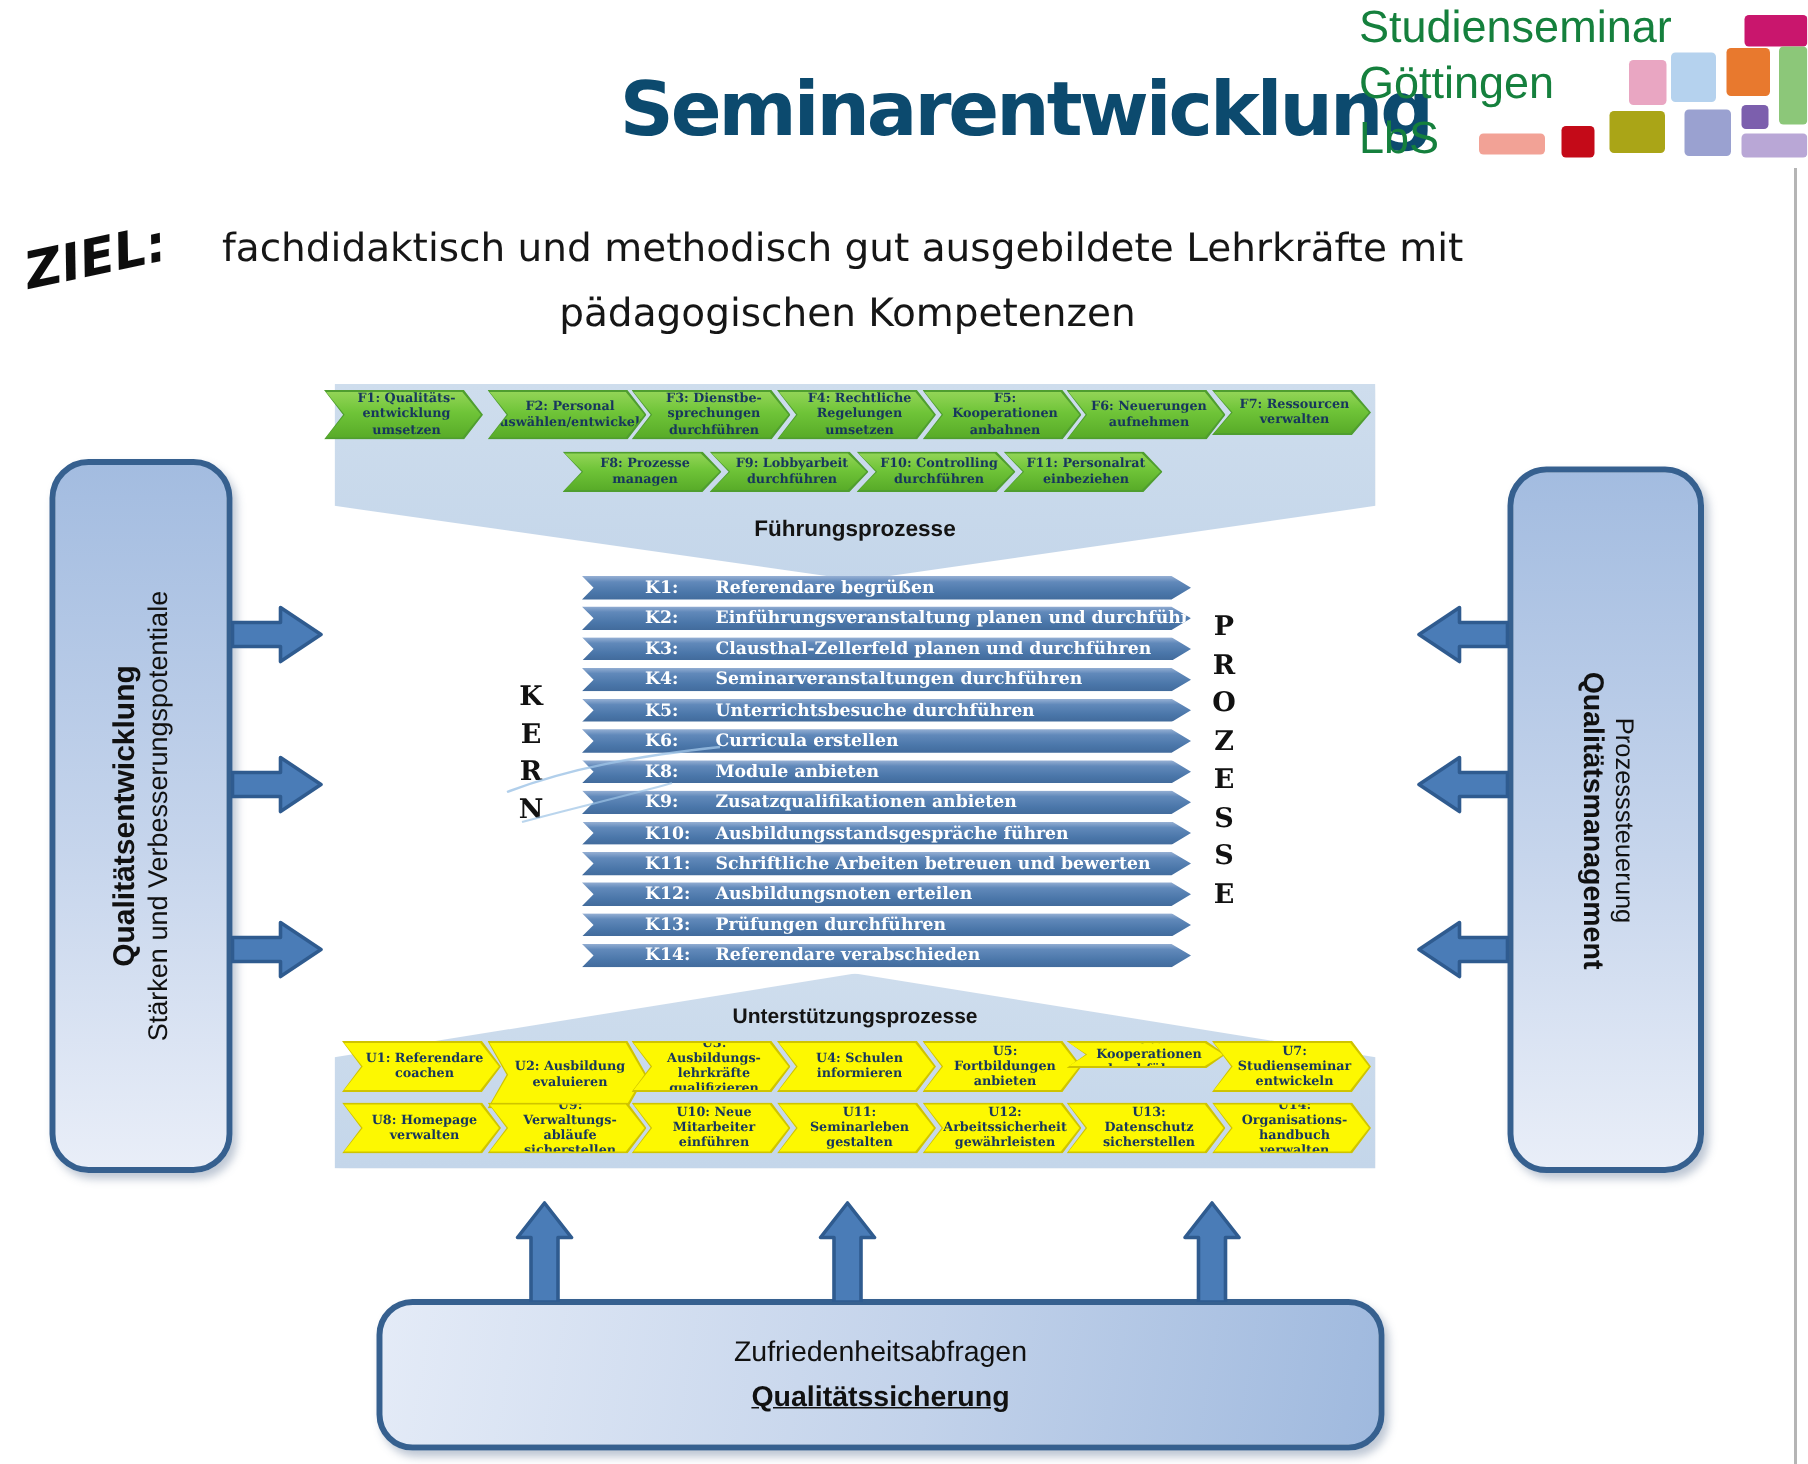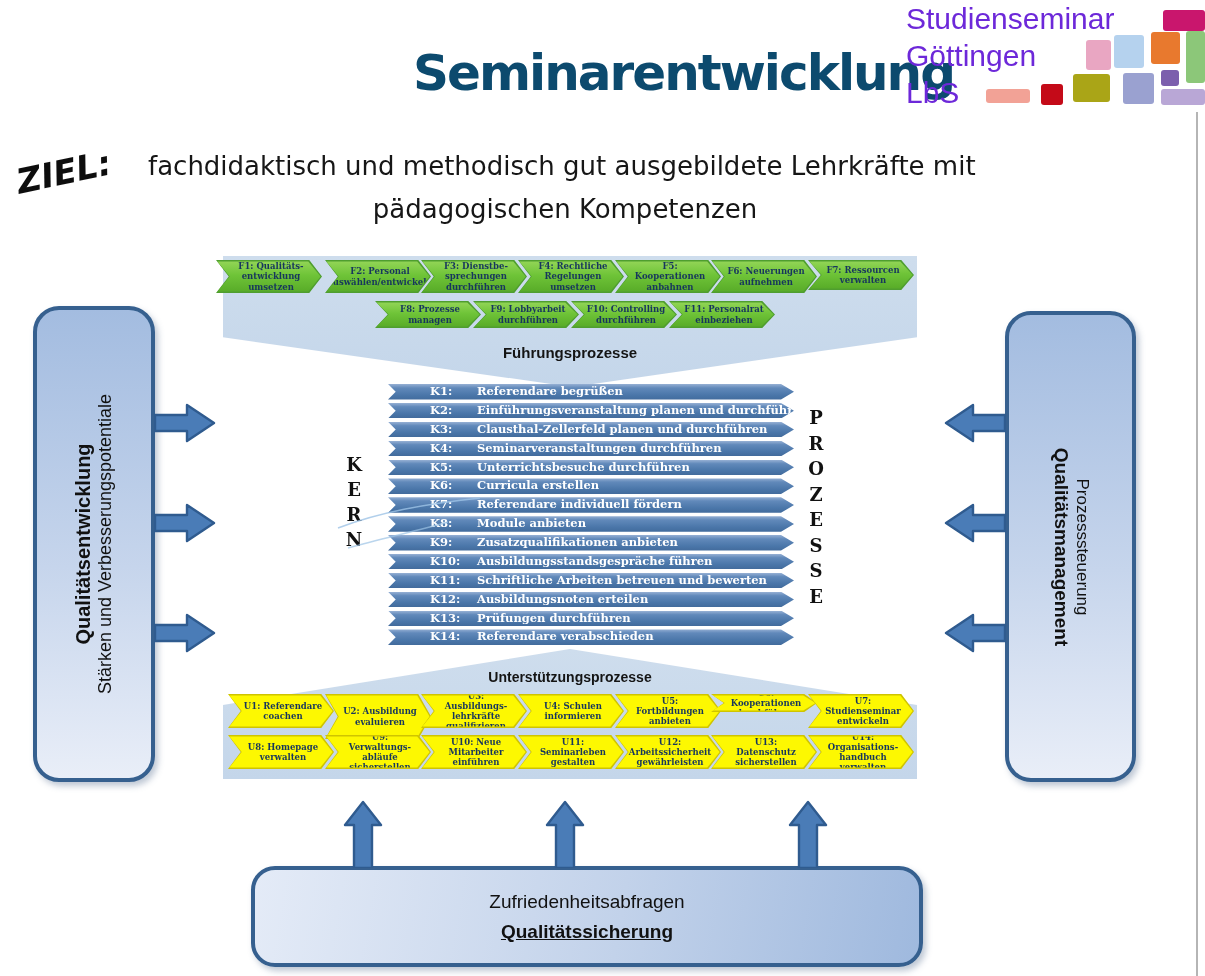--- a/index.html
+++ b/index.html
@@ -12,21 +12,21 @@
          letter-spacing:-2px;color:#0c4a6e;}
   .goal-label{position:absolute;left:16px;top:152px;font-family:"DejaVu Sans",sans-serif;
          font-weight:800;font-style:italic;font-size:34px;color:#0d0d0d;
          transform:rotate(-12deg);}
   .goal1{position:absolute;left:148px;top:151px;font-family:"DejaVu Sans",sans-serif;
          font-size:26px;color:#161616;}
   .goal2{position:absolute;left:150px;top:194px;width:830px;text-align:center;
          font-family:"DejaVu Sans",sans-serif;font-size:26px;color:#161616;}
 
   
-  .logo-text{position:absolute;left:906px;top:0px;font-size:30px;line-height:37px;color:#6d28d9;}
+  .logo-text{position:absolute;left:906px;top:0px;font-size:30px;line-height:37px;color:#15803d;}
   .sq{position:absolute;border-radius:3px;}
 
   
   .container-top{position:absolute;left:223px;top:256px;width:694px;height:131px;
          background:linear-gradient(180deg,#cedded 0%,#c4d6ea 100%);
          clip-path:polygon(0 0,100% 0,100% 62%,50.3% 100%,0 62%);
          filter:drop-shadow(3px 3px 3px rgba(110,130,160,.45));}
   .container-bottom{position:absolute;left:223px;top:649px;width:694px;height:130px;
          background:linear-gradient(180deg,#cedded 0%,#c4d6ea 100%);
          clip-path:polygon(0 43%,50% 0,100% 43%,100% 100%,0 100%);
@@ -184,24 +184,20 @@
       </div>
     <div class="kbar">
         <span class="kid">K5:</span>
         <span class="klabel">Unterrichtsbesuche durchführen</span>
       </div>
     <div class="kbar">
         <span class="kid">K6:</span>
         <span class="klabel">Curricula erstellen</span>
       </div>
     <div class="kbar">
-        <span class="kid">K7:</span>
-        <span class="klabel">Referendare individuell fördern</span>
-      </div>
-    <div class="kbar">
         <span class="kid">K8:</span>
         <span class="klabel">Module anbieten</span>
       </div>
     <div class="kbar">
         <span class="kid">K9:</span>
         <span class="klabel">Zusatzqualifikationen anbieten</span>
       </div>
     <div class="kbar">
         <span class="kid">K10:</span>
         <span class="klabel">Ausbildungsstandsgespräche führen</span>

